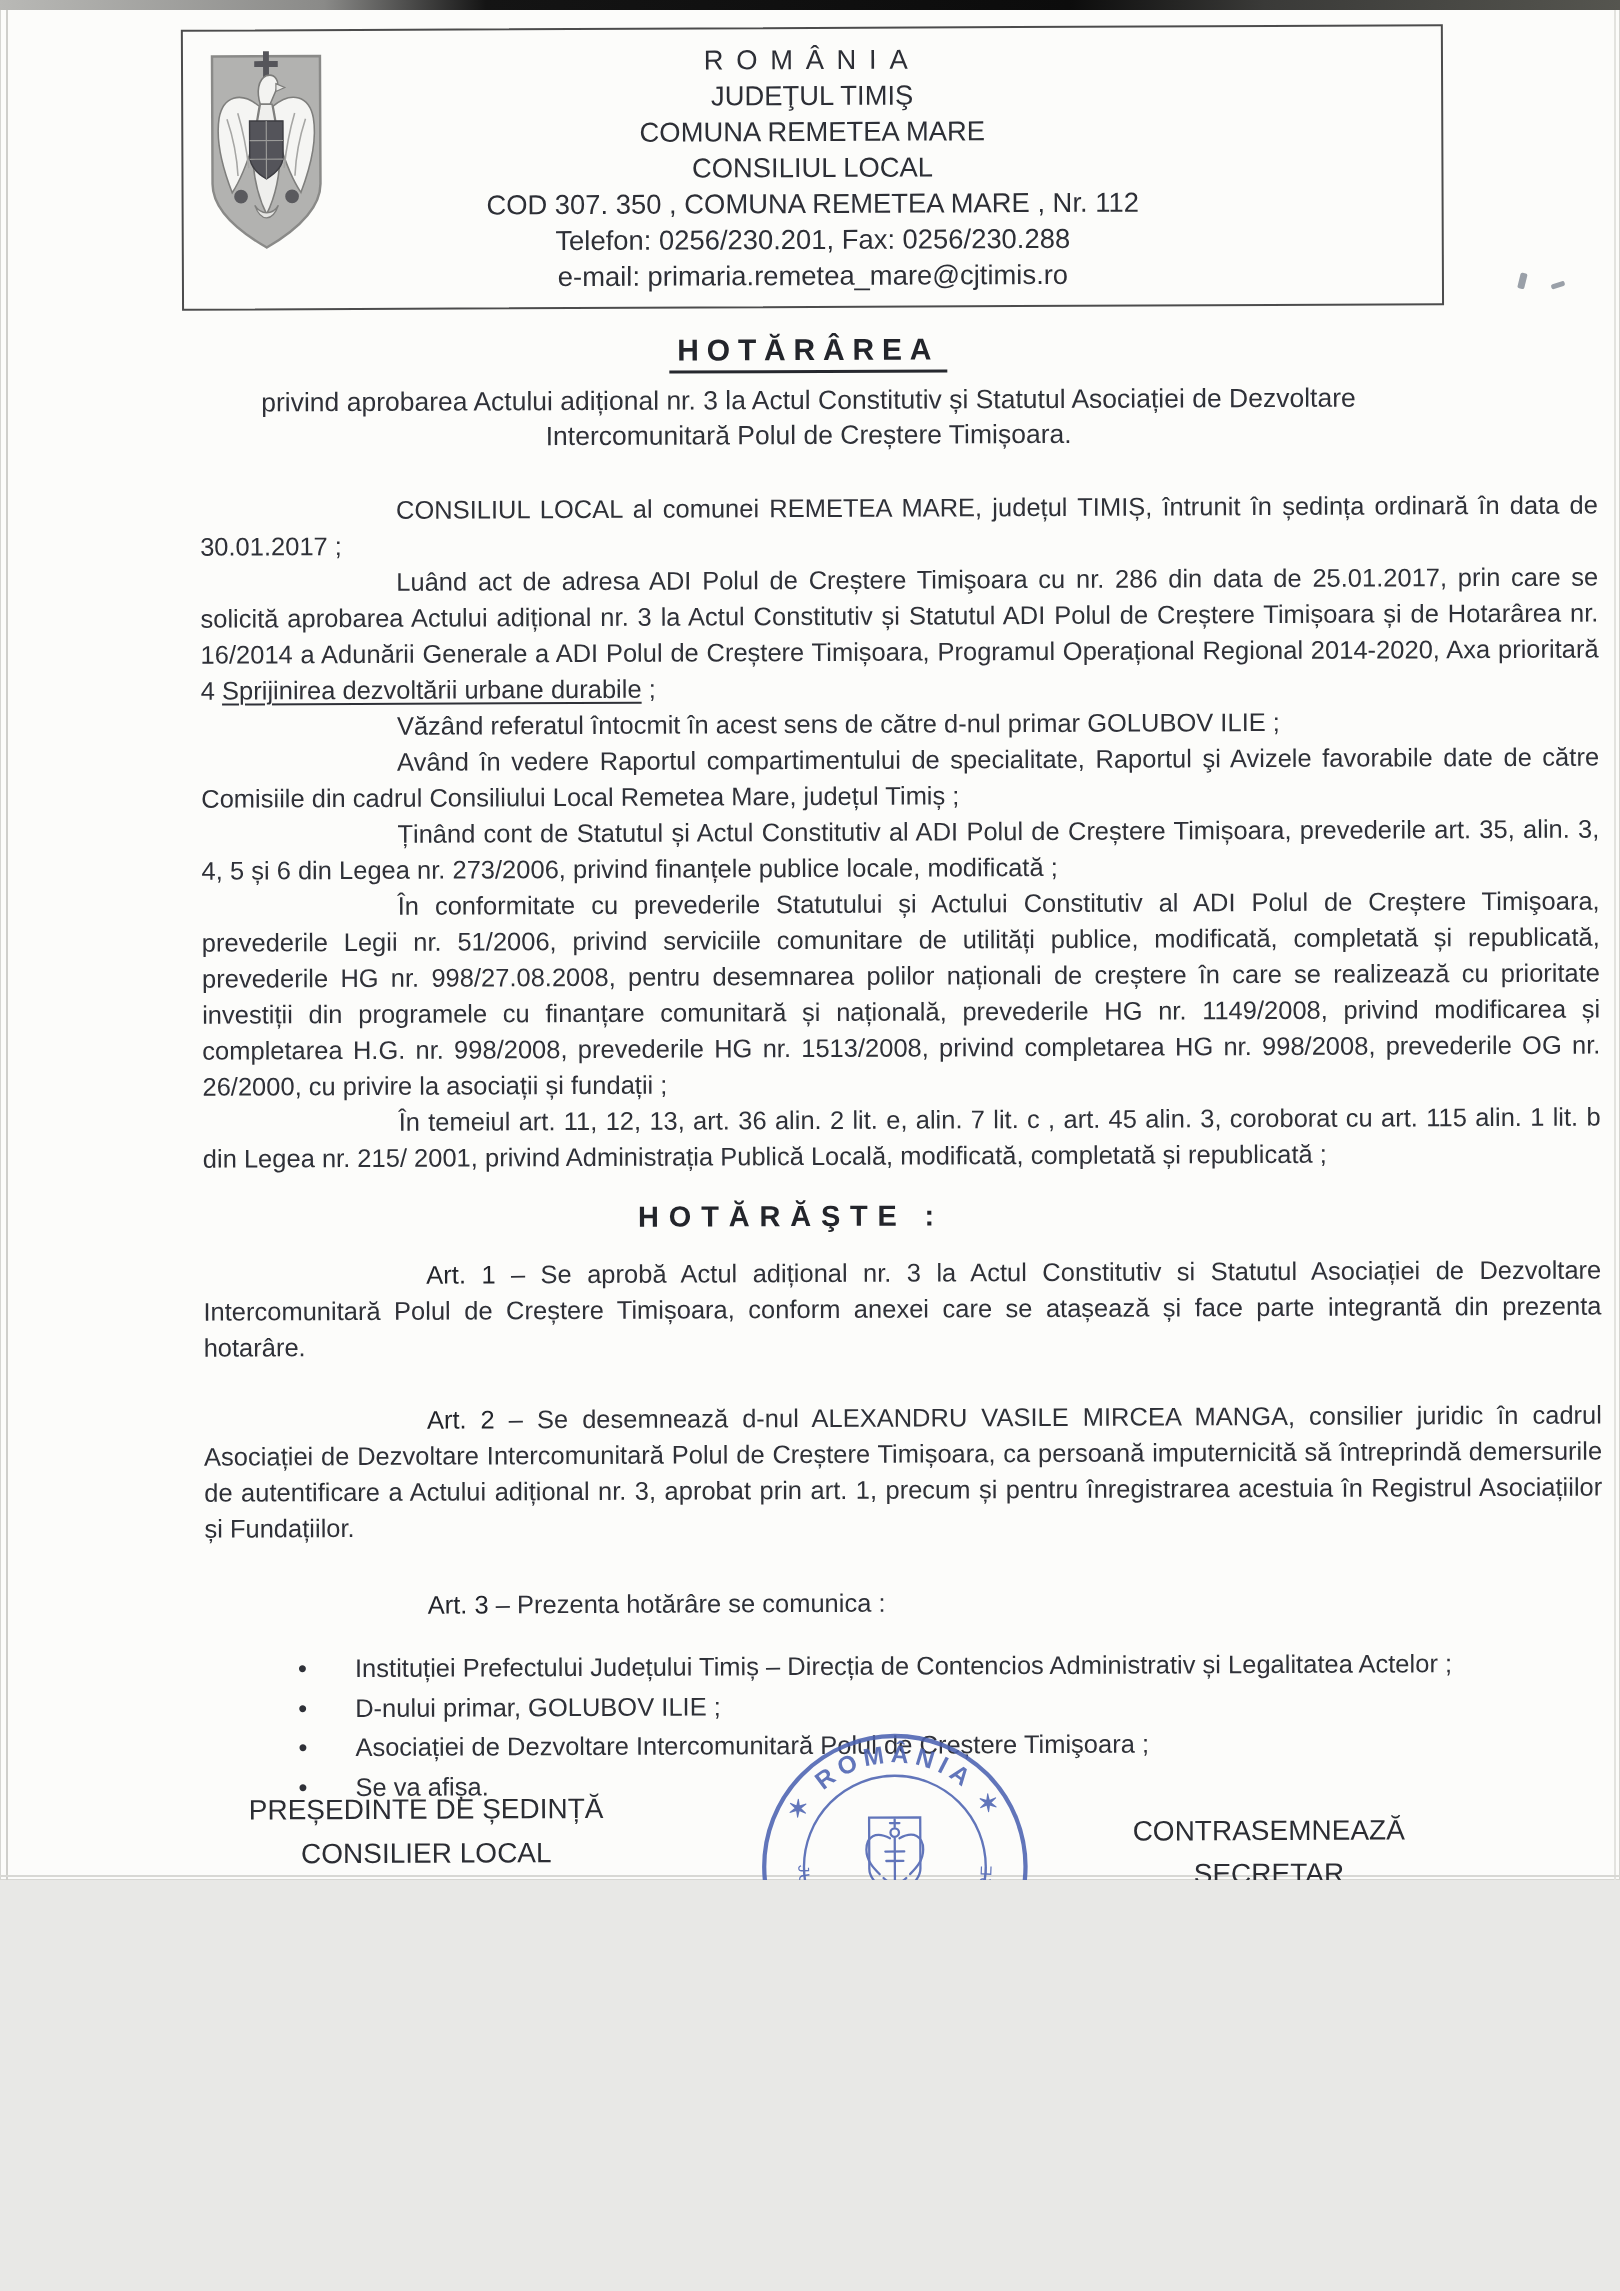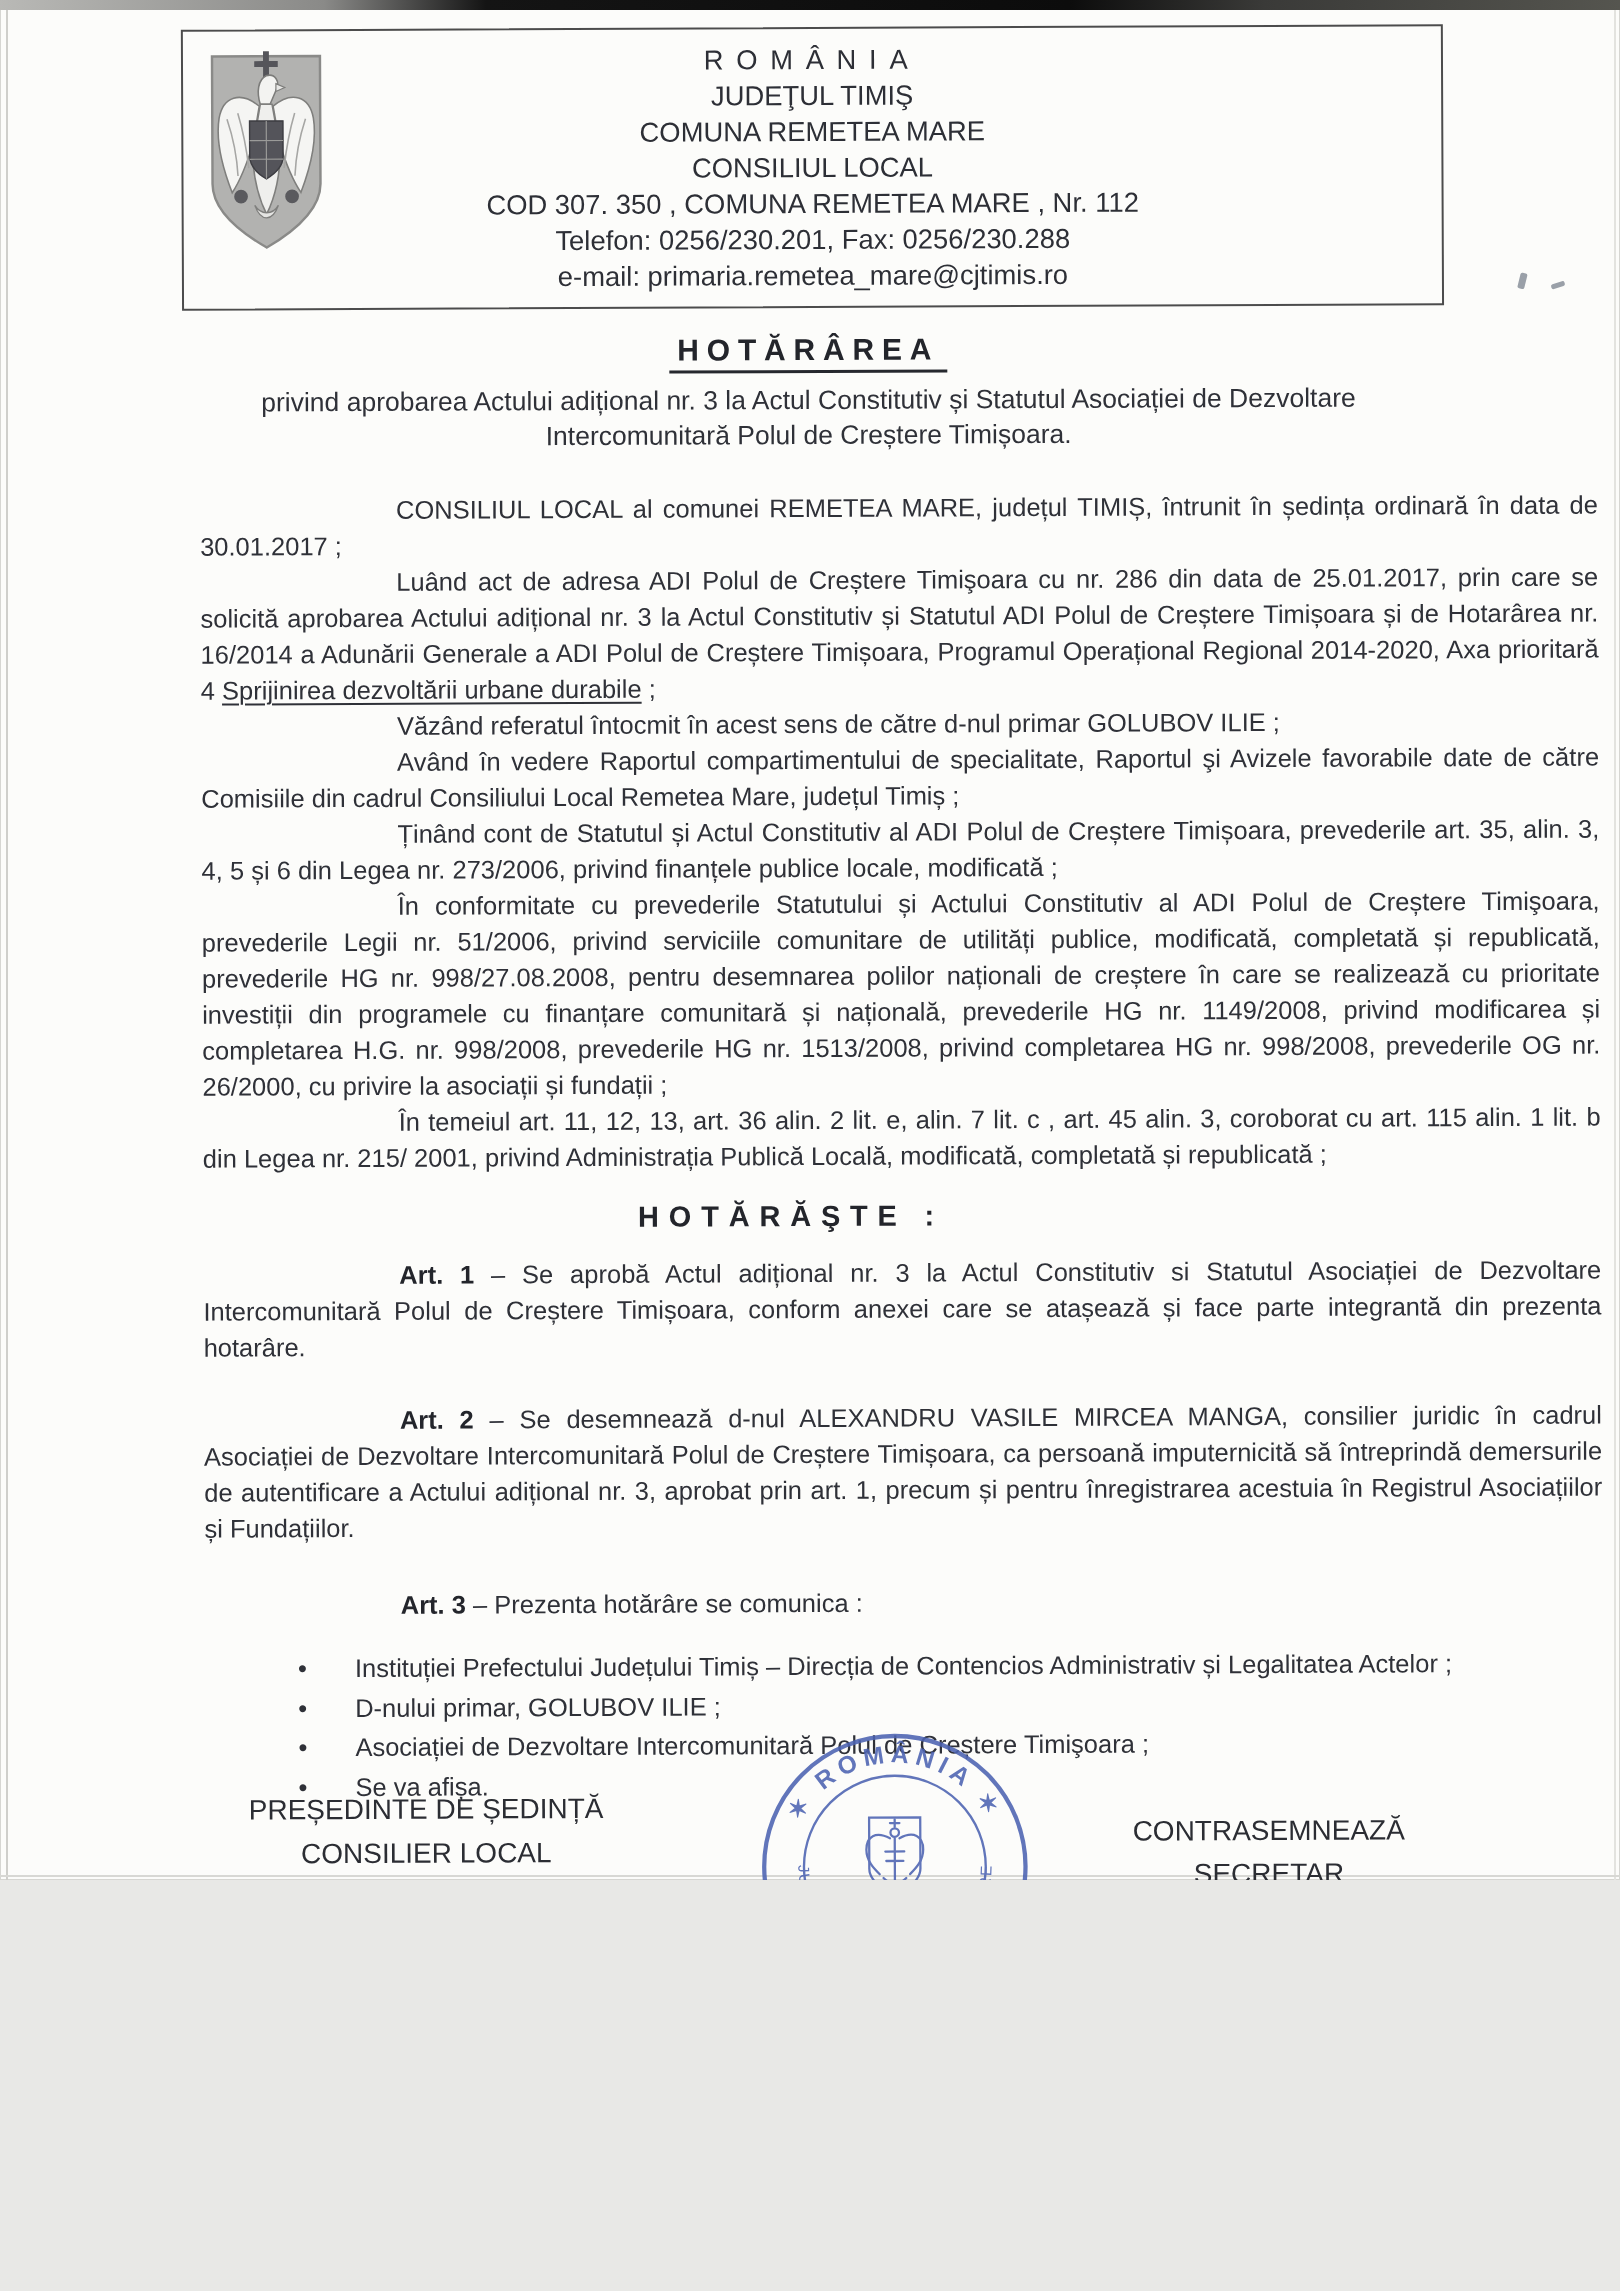--- a/index.html
+++ b/index.html
@@ -25,21 +25,21 @@
   .coa{position:absolute;left:21.6px;top:15.7px;}
 
   .title-section{margin-top:25.5px;text-align:center;}
   .decision-title{display:inline-block;font-weight:bold;font-size:30px;letter-spacing:7.8px;
     color:#23252b;border-bottom:3.9px solid #26282e;padding:0 7.8px 2.9px 7.8px;}
   .decision-subtitle{margin-top:9.8px;font-size:26.5px;line-height:35px;color:#2f3138;}
 
   .body-text{margin:37px 0 0 201px;width:1398px;font-size:25.5px;line-height:36px;text-align:justify;}
   .para{margin:0;text-indent:196px;}
   .u{text-decoration:underline;text-decoration-thickness:2px;text-underline-offset:3.9px;}
-  .art-label{font-weight:bold;color:#23252b;}
+  .art-label{font-weight:normal;color:#23252b;margin-left:27px;}
 
   .decides-heading{width:1176px;margin:23.5px 0 21.6px 0;text-align:center;font-weight:bold;
     font-size:29px;letter-spacing:9.8px;color:#23252b;}
 
   .art-1{margin-top:2px;}
   .art-2{margin-top:37px;}
   .art-3{margin-top:41px;}
 
   .distribution{list-style:none;margin:27.4px 0 0 0;padding:0 0 0 93px;font-size:25.5px;line-height:35px;text-align:left;}
   .distribution li{margin-bottom:4.9px;position:relative;padding-left:57px;}

